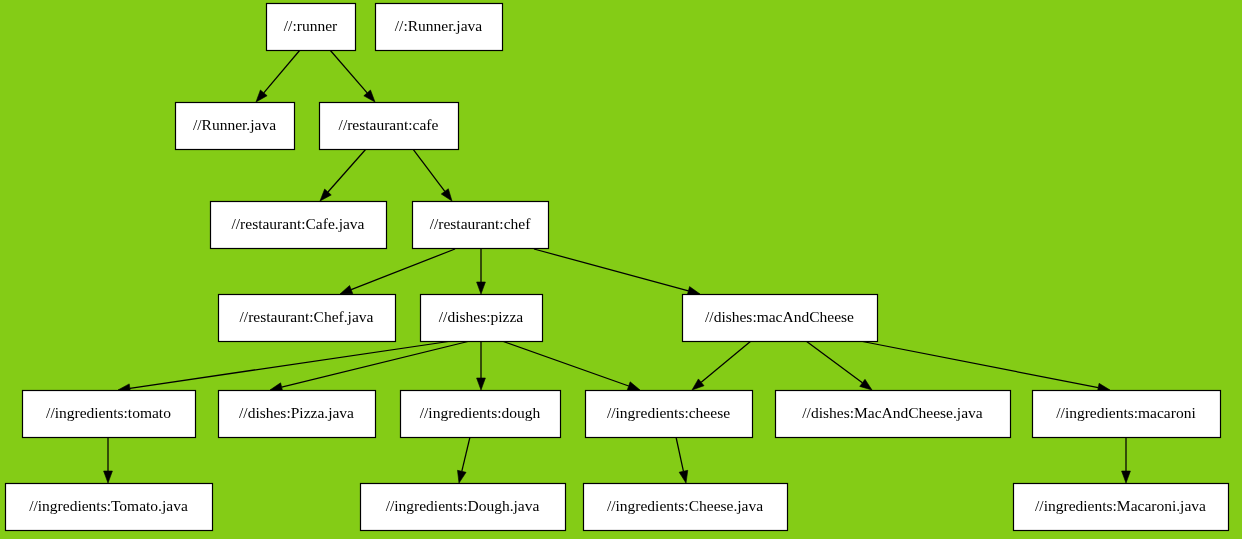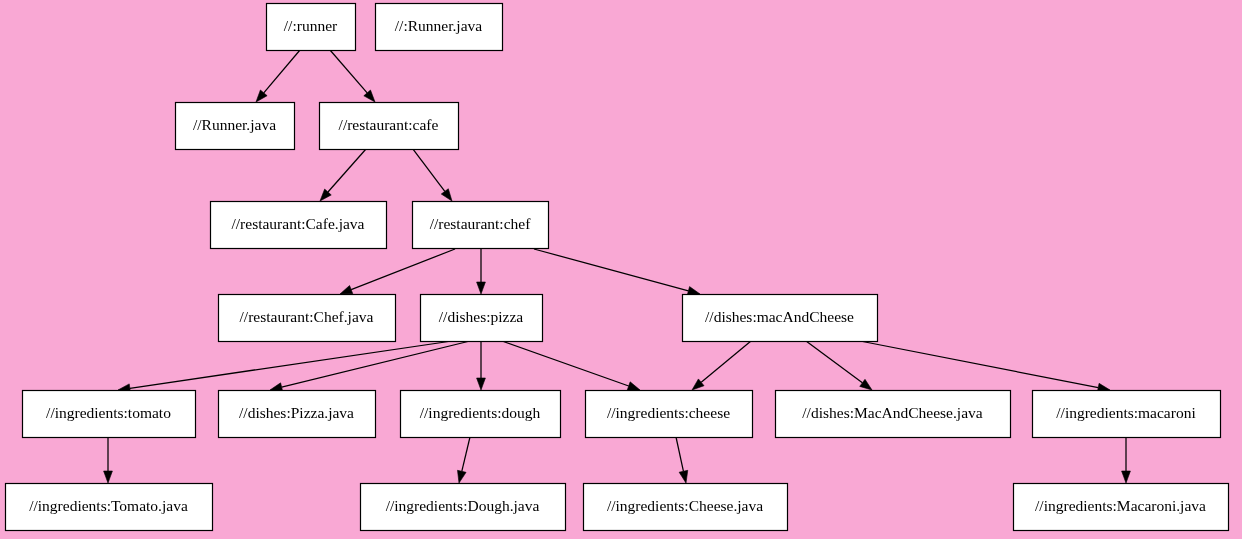--- a/index.html
+++ b/index.html
@@ -4,21 +4,21 @@
 <style>
   html, body {
     margin: 0;
     padding: 0;
     background: #ffffff;
   }
   #graph-root {
     position: relative;
     width: 1242px;
     height: 539px;
-    background: #f9a8d4;
+    background: #84cc16;
     overflow: hidden;
     font-family: "Liberation Serif", "DejaVu Serif", serif;
     text-decoration: underline;
   }
   svg#graph-canvas {
     display: block;
     width: 1242px;
     height: 539px;
   }
   .node-box {

